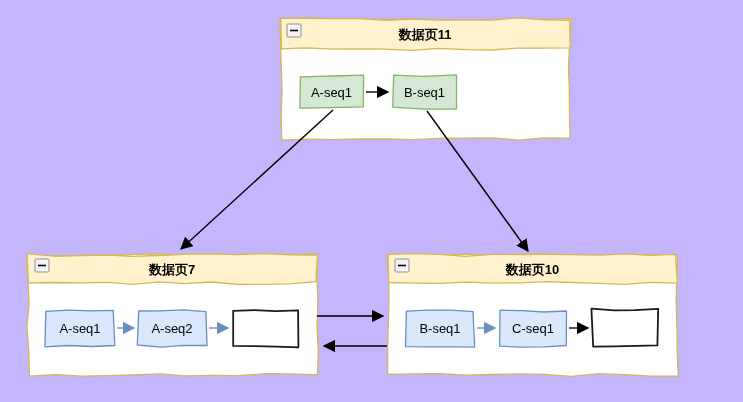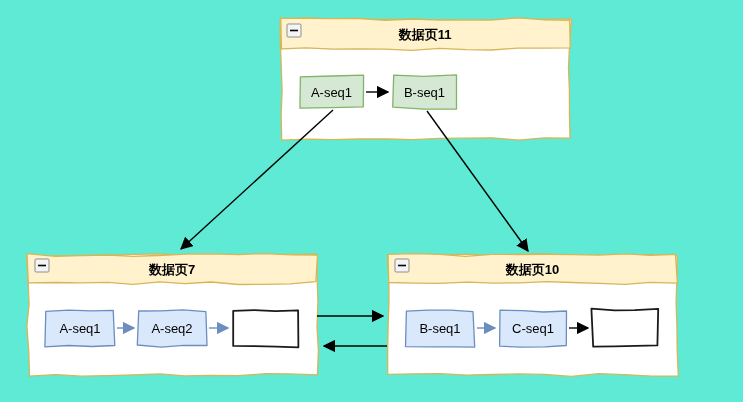--- a/index.html
+++ b/index.html
@@ -1,16 +1,16 @@
 <!DOCTYPE html>
 <html><head>
 <meta charset="utf-8">
 <style>
   html,body{margin:0;padding:0;background:#ffffff;}
-  .stage{position:relative;width:743px;height:402px;background:#5eead4;overflow:hidden;
+  .stage{position:relative;width:743px;height:402px;background:#c4b5fd;overflow:hidden;
          font-family:"Liberation Sans", sans-serif;}
   svg{position:absolute;left:0;top:0;}
   text{font-family:"Liberation Sans", sans-serif;fill:#000000;}
   .container-title{font-size:13px;font-weight:bold;}
   .node-label{font-size:13px;}
   .container-frame{fill:#ffffff;stroke:#d6b656;stroke-width:1.3;stroke-linejoin:round;}
   .container-header{fill:#fff2cc;stroke:#d6b656;stroke-width:1.3;stroke-linejoin:round;}
   .node-green{fill:#d5e8d4;stroke:#82b366;stroke-width:1.3;stroke-linejoin:round;}
   .node-blue{fill:#dae8fc;stroke:#6c8ebf;stroke-width:1.3;stroke-linejoin:round;}
   .node-plain{fill:#ffffff;stroke:#1a1a1a;stroke-width:1.8;stroke-linejoin:round;}

